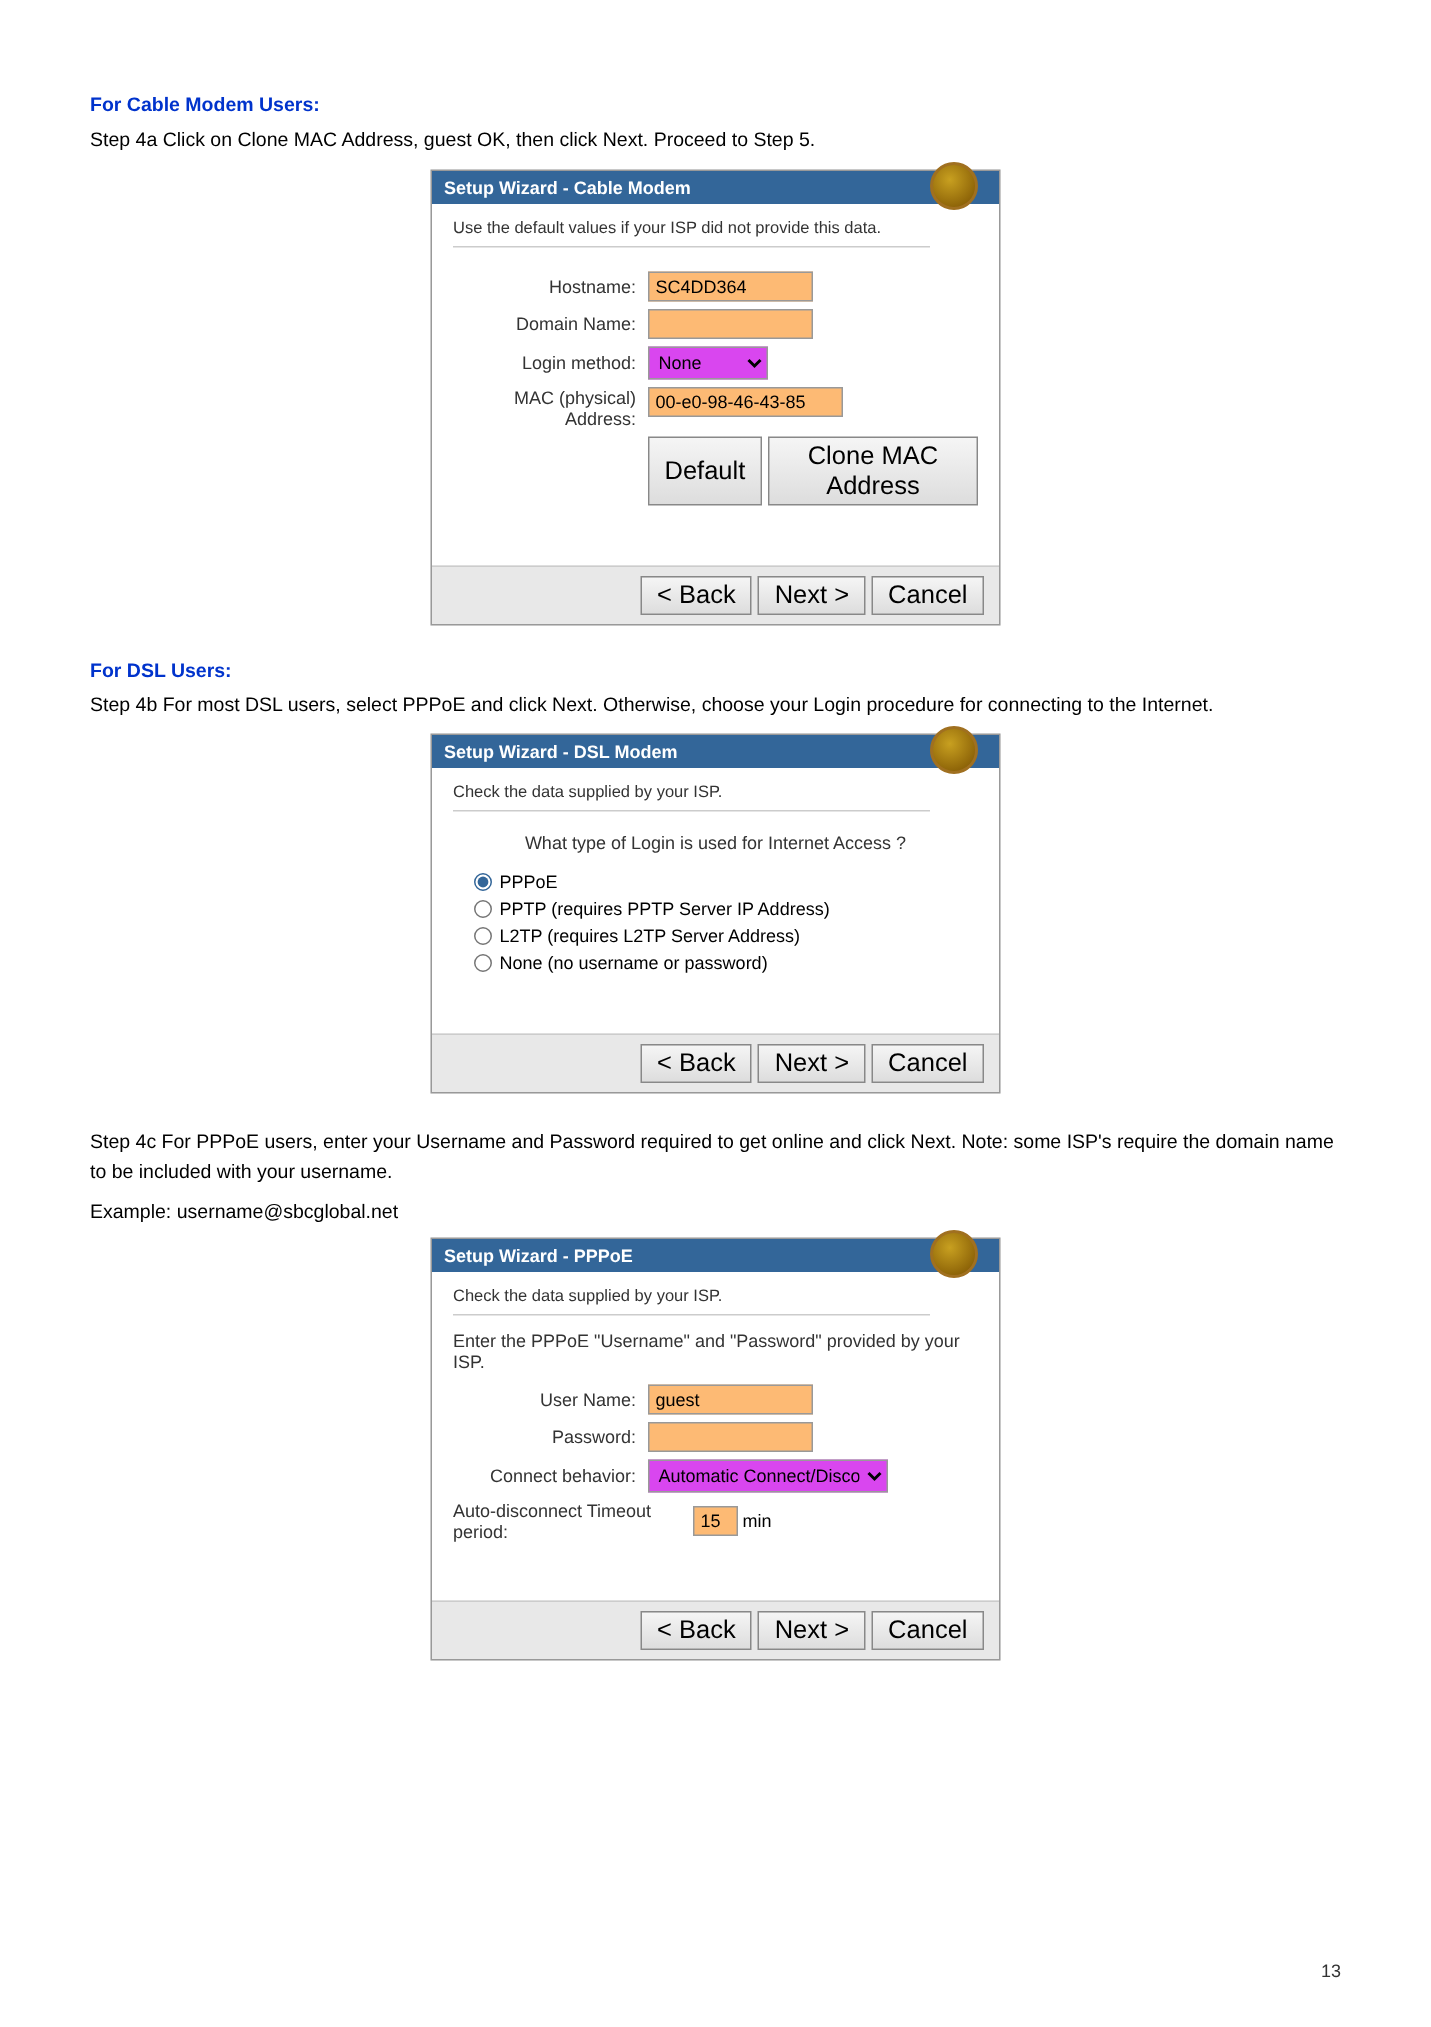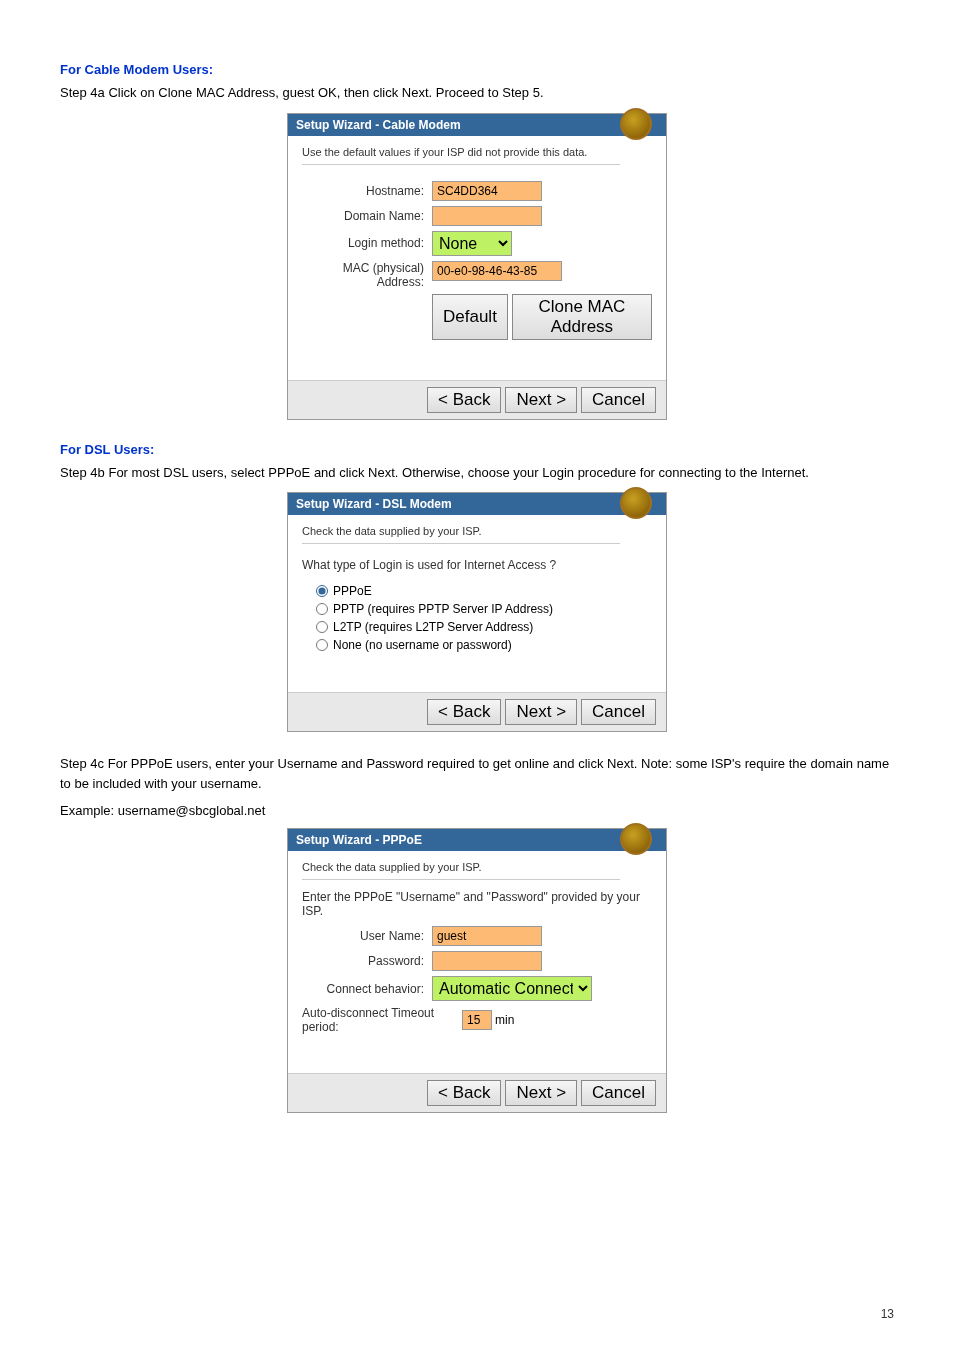--- a/index.html
+++ b/index.html
@@ -96,22 +96,22 @@
       border: 1px solid #999;
       padding: 2px 4px;
       font-size: 12px;
       width: 110px;
       background: #fdba74;
     }
 
     .form-select {
       border: 1px solid #999;
       padding: 2px 2px;
-      font-size: 16px;
-      background: #bef264;
+      font-size: 12px;
+      background: #d946ef;
       width: 80px;
     }
 
     .mac-address-row {
       display: flex;
       align-items: flex-start;
       margin-bottom: 5px;
     }
 
     .mac-buttons {
@@ -155,20 +155,21 @@
       width: 12px;
       height: 12px;
       accent-color: #336699;
     }
 
     .dialog-inner-heading {
       font-size: 12px;
       color: #333;
       margin-bottom: 8px;
       padding: 4px 0;
+      text-align: center;
     }
 
     .section-gap { margin-top: 22px; }
 
     .page-number {
       position: absolute;
       bottom: 30px;
       right: 60px;
       font-size: 12px;
       color: #333;

